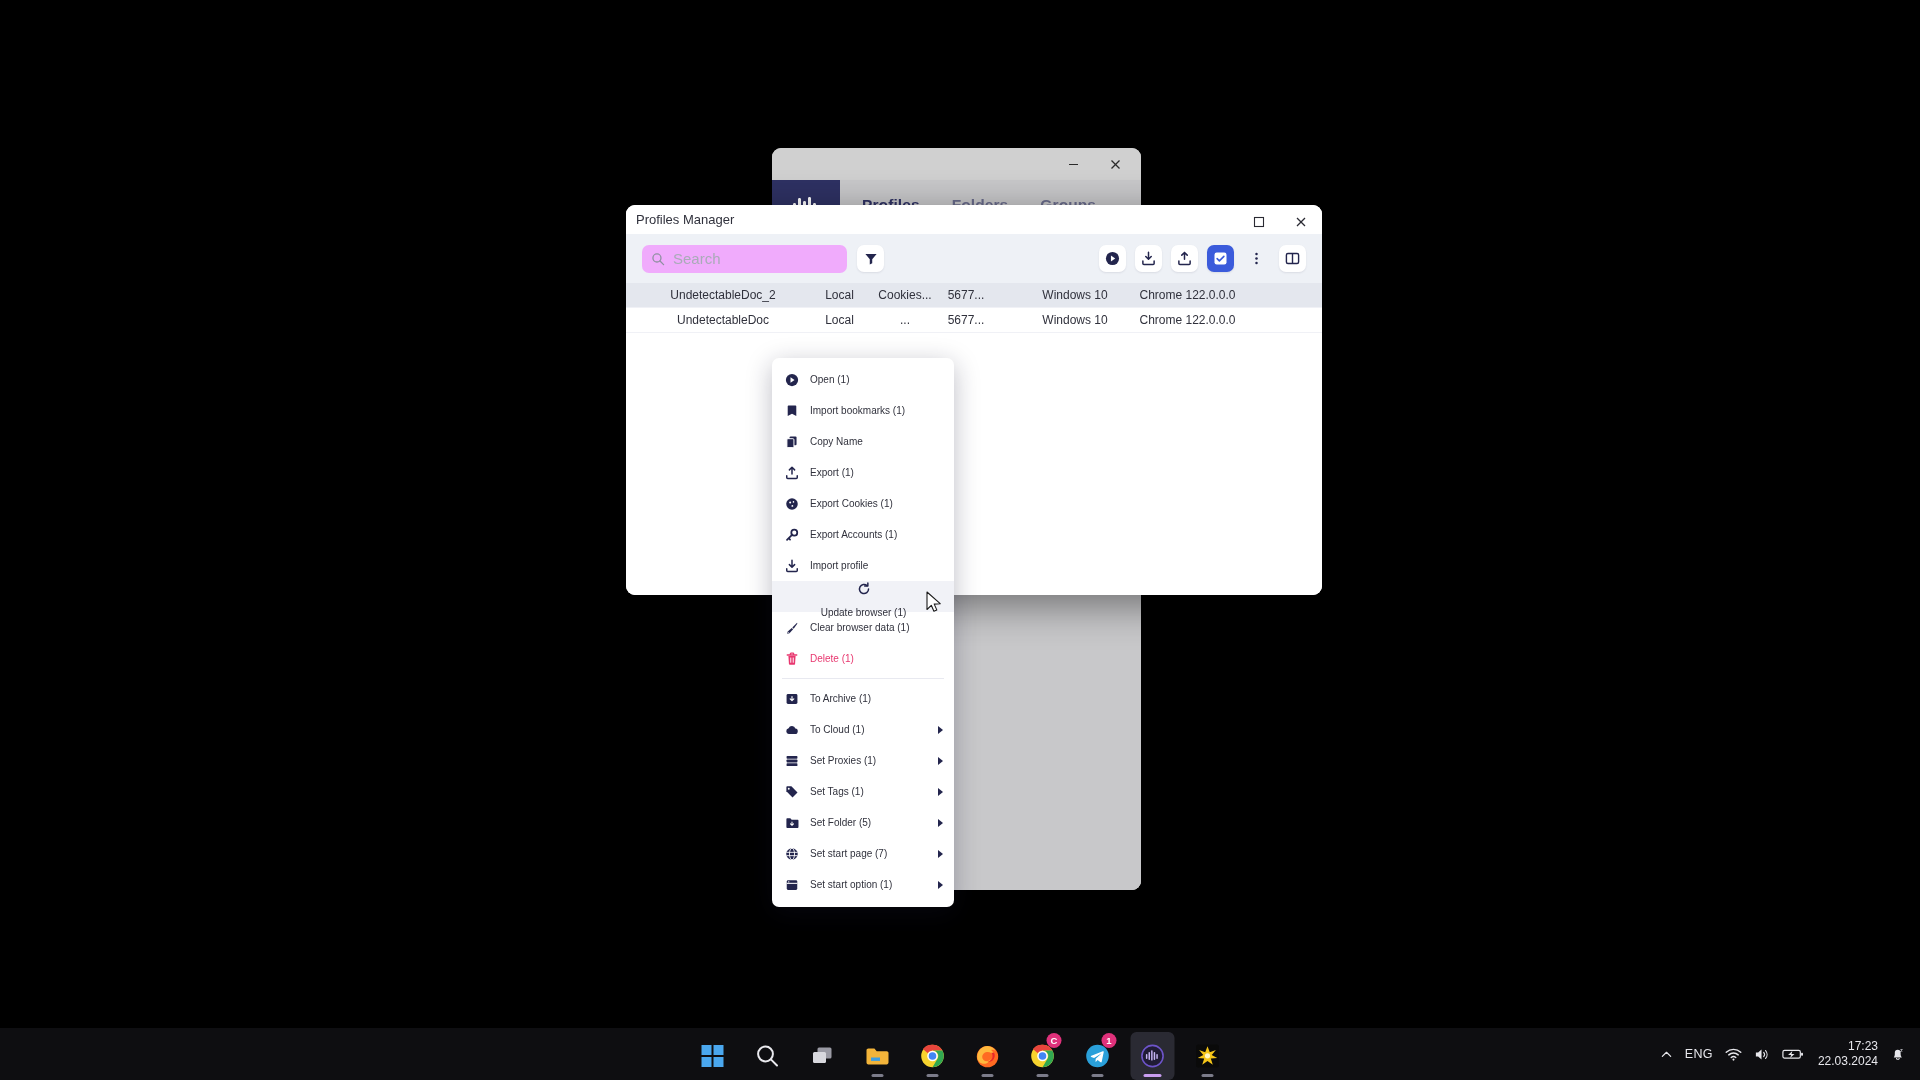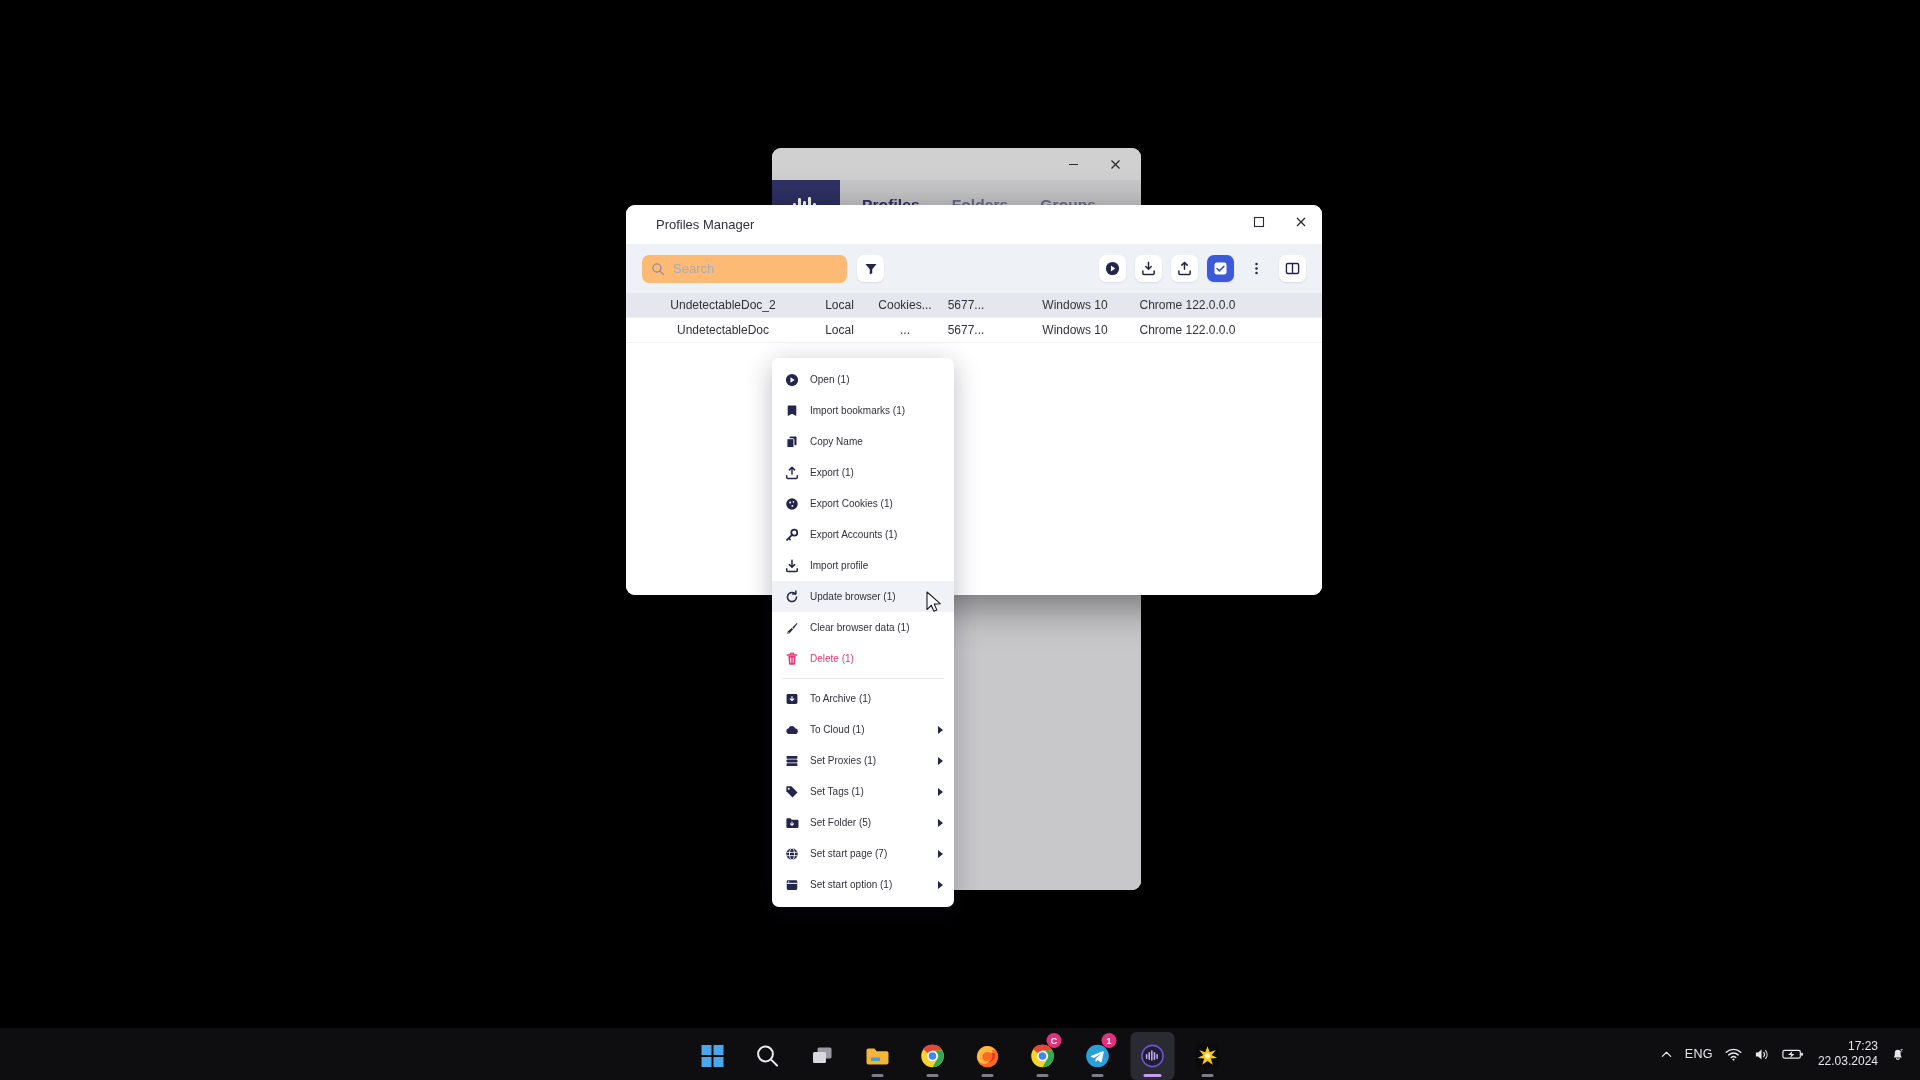--- a/index.html
+++ b/index.html
@@ -71,24 +71,24 @@
     position: absolute;
     left: 626px; top: 205px;
     width: 696px; height: 390px;
     background: #ffffff;
     border-radius: 9px;
     box-shadow: 0 10px 40px rgba(0,0,0,0.45);
     overflow: hidden;
     display: flex; flex-direction: column;
   }
   #pm-titlebar {
-    height: 39px;
+    height: 29px;
     background: #ffffff;
     display: flex; align-items: center;
-    padding-left: 30px;
+    padding-left: 10px;
     flex: 0 0 auto;
     position: relative;
   }
   #pm-title {
     font-size: 13px;
     color: #30313c;
   }
   #pm-win-controls {
     position: absolute; right: 0; top: 0;
     height: 33px;
@@ -110,23 +110,23 @@
     gap: 10px;
   }
   #pm-search-wrap {
     position: relative;
     width: 205px; height: 28px;
   }
   #pm-search {
     width: 100%; height: 100%;
     border: none; outline: none;
     border-radius: 7px;
-    background: #fdba74;
+    background: #f0abfc;
     padding: 0 10px 0 31px;
-    font-size: 13px;
+    font-size: 15px;
     font-family: "Liberation Sans", sans-serif;
     color: #3a3b48;
   }
   #pm-search::placeholder { color: #a9abb8; }
   #pm-search-icon {
     position: absolute; left: 9px; top: 50%;
     transform: translateY(-50%);
     width: 14px; height: 14px;
     color: #8e90a0;
   }
@@ -232,21 +232,21 @@
   }
   .ctx-item .ci-icon {
     width: 15px; height: 15px;
     flex: 0 0 15px;
     display: flex; align-items: center; justify-content: center;
     color: #23254d;
   }
   .ctx-item .ci-icon svg { display: block; }
   .ctx-item.danger { color: #e8376f; }
   .ctx-item.danger .ci-icon { color: #e8376f; }
-  .ctx-item.hovered { background: #f1f2f7; }
+  .ctx-item.hovered { background: #f1f2f7; flex-direction: column; }
   .ctx-item .ci-arrow {
     margin-left: auto;
     width: 0; height: 0;
     border-left: 5px solid #23254d;
     border-top: 4px solid transparent;
     border-bottom: 4px solid transparent;
   }
   .ctx-sep {
     height: 1px;
     background: #e8e9f0;

